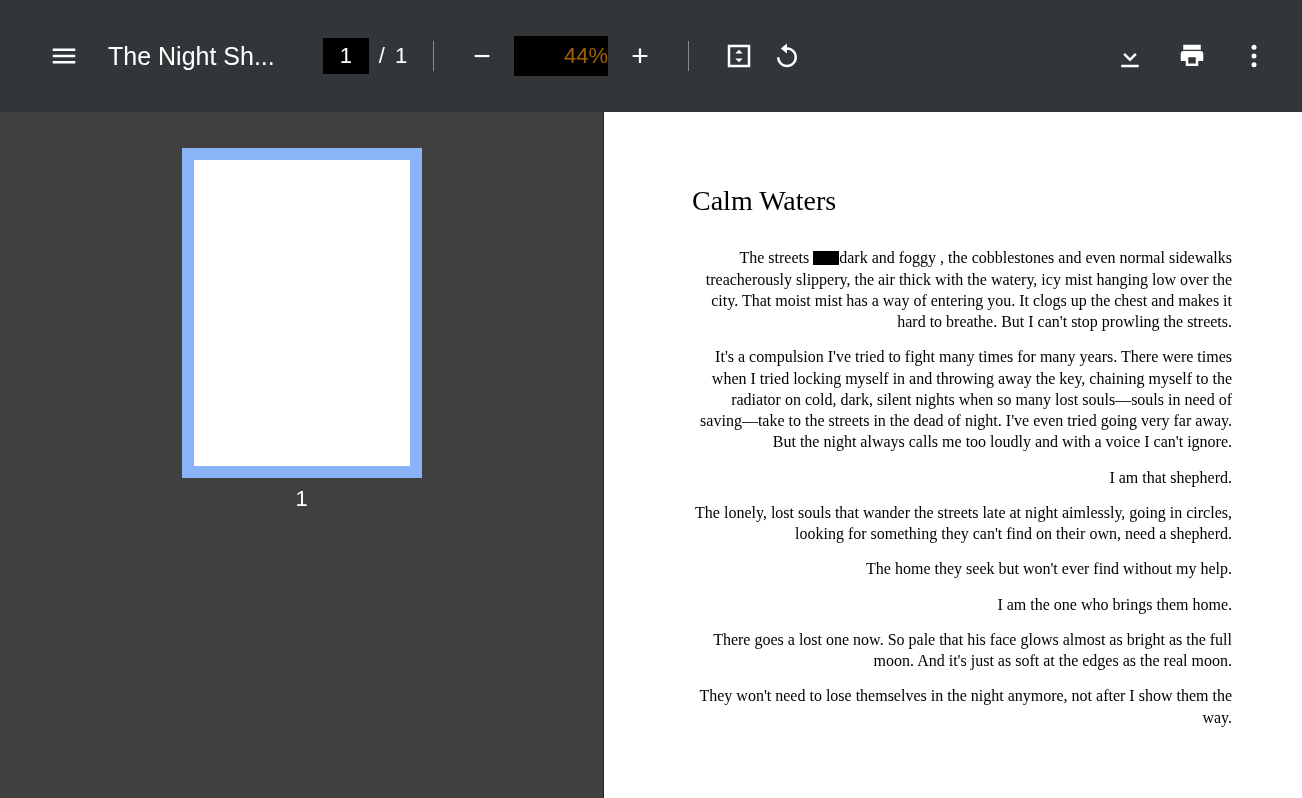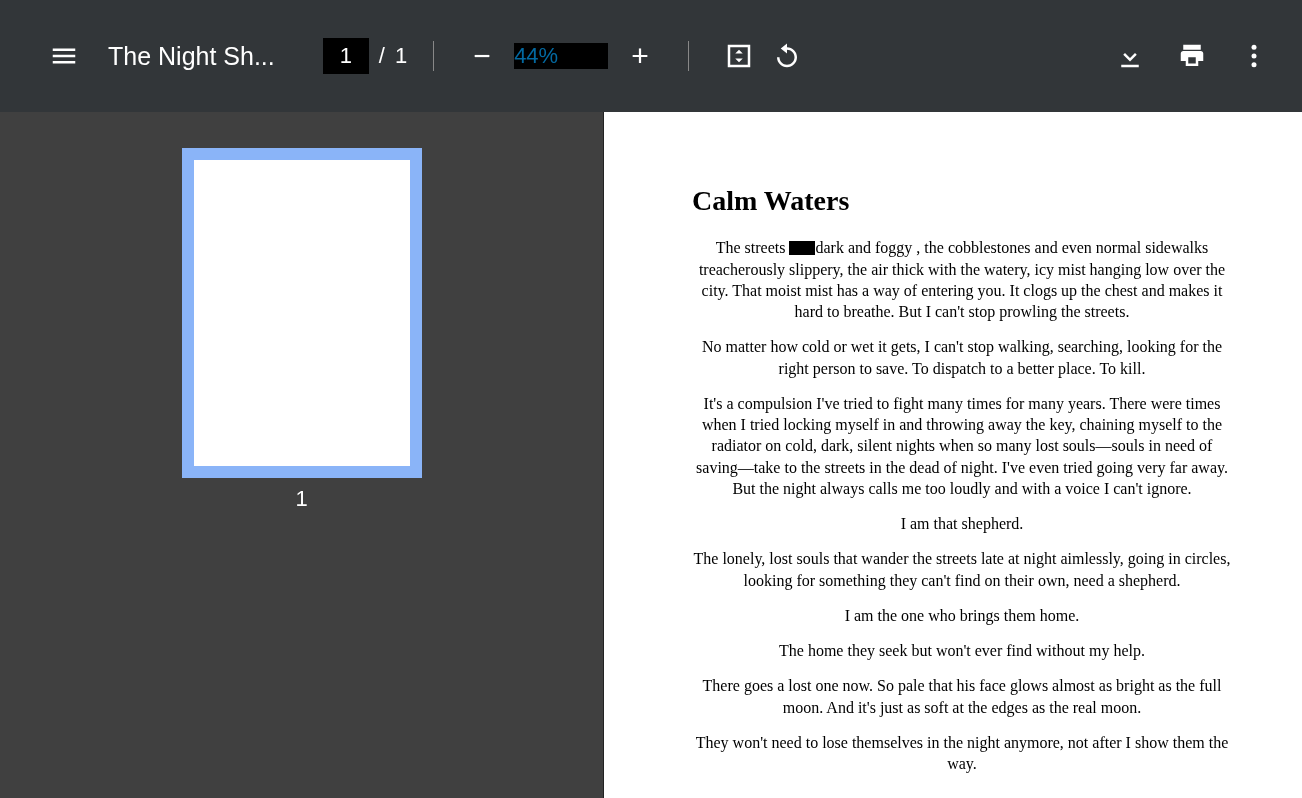--- a/index.html
+++ b/index.html
@@ -51,25 +51,25 @@
     border: none;
     text-align: center;
     font-size: 22px;
   }
   .page-slash { margin: 0 10px; font-size: 22px; }
   .page-total { font-size: 22px; }
   .vdiv { width: 1px; height: 30px; background: #888; margin: 0 26px; }
   .zoom-group { display: flex; align-items: center; }
   .zoom-input {
     width: 94px;
-    height: 26px;
+    height: 40px;
     background: #000;
-    color: #0369a1;
+    color: #a16207;
     border: none;
-    text-align: left;
+    text-align: right;
     font-size: 22px;
     margin: 0 10px;
   }
   .plusminus { font-size: 30px; font-weight: 300; line-height: 1; width: 44px; text-align:center;}
   .right-icons { margin-left: auto; display: flex; align-items: center; gap: 14px; }
   .content {
     display: flex;
     height: calc(100% - 112px);
     background: #525659;
   }
@@ -101,24 +101,24 @@
     padding: 70px 70px 40px 88px;
     min-height: 100%;
     font-family: Georgia, 'Times New Roman', serif;
     color: #000;
     font-size: 16px;
     line-height: 1.33;
   }
   .page h1 {
     font-family: Georgia, 'Times New Roman', serif;
     font-size: 28px;
-    font-weight: 700;
-    margin-bottom: 18px;
-  }
-  .page p { margin-bottom: 14px; max-width: 540px; text-align: center;}
+    font-weight: 400;
+    margin-bottom: 28px;
+  }
+  .page p { margin-bottom: 14px; max-width: 540px; text-align: right;}
   .redact {
     display: inline-block;
     background: #000;
     width: 26px;
     height: 14px;
     vertical-align: -2px;
   }
 </style>
 </head>
 <body>
@@ -183,24 +183,23 @@
 <div class="content">
   <div class="sidebar">
     <div class="thumb"></div>
     <div class="thumb-num">1</div>
   </div>
   <div class="page-view">
     <div class="page">
       <h1>Calm Waters</h1>
       <div id="paragraph-container">
           <p>The streets <span class="redact"></span>dark and foggy , the cobblestones and even normal sidewalks treacherously slippery, the air thick with the watery, icy mist hanging low over the city. That moist mist has a way of entering you. It clogs up the chest and makes it hard to breathe. But I can't stop prowling the streets.</p>
-          <p>No matter how cold or wet it gets, I can't stop walking, searching, looking for the right person to save. To dispatch to a better place. To kill.</p>
           <p>It's a compulsion I've tried to fight many times for many years. There were times when I tried locking myself in and throwing away the key, chaining myself to the radiator on cold, dark, silent nights when so many lost souls—souls in need of saving—take to the streets in the dead of night. I've even tried going very far away. But the night always calls me too loudly and with a voice I can't ignore.</p>
           <p>I am that shepherd.</p>
           <p>The lonely, lost souls that wander the streets late at night aimlessly, going in circles, looking for something they can't find on their own, need a shepherd.</p>
+          <p>The home they seek but won't ever find without my help.</p>
           <p>I am the one who brings them home.</p>
-          <p>The home they seek but won't ever find without my help.</p>
           <p>There goes a lost one now. So pale that his face glows almost as bright as the full moon. And it's just as soft at the edges as the real moon.</p>
           <p>They won't need to lose themselves in the night anymore, not after I show them the way.</p>
         </div>
     </div>
   </div>
 </div>
 
 </body></html>

